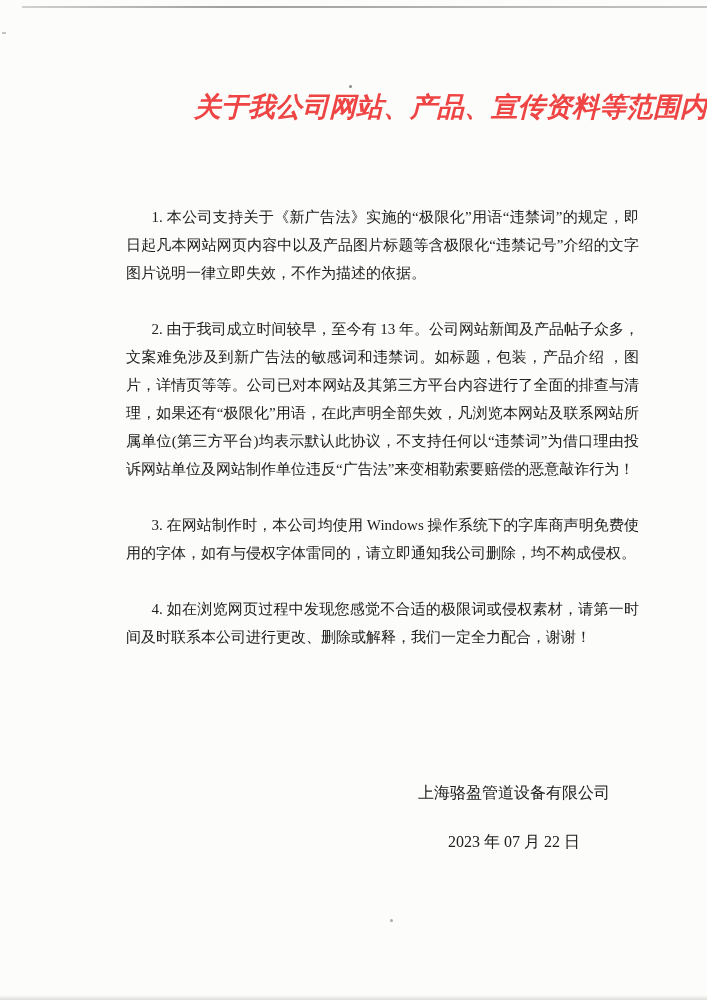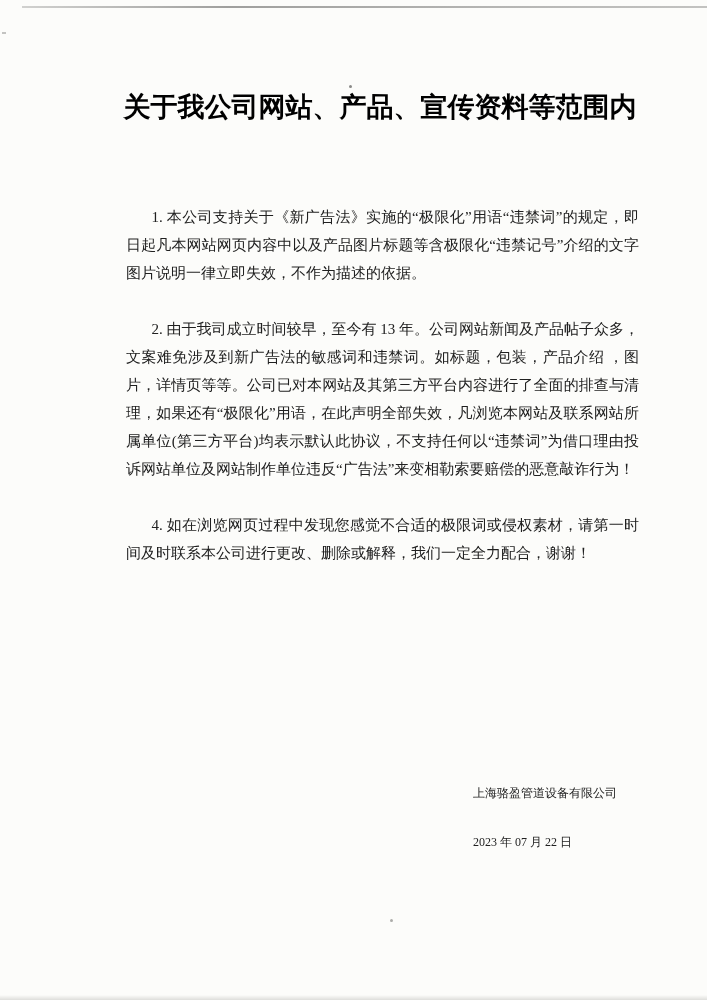--- a/index.html
+++ b/index.html
@@ -39,25 +39,26 @@
   .speck-a { left: 349px; top: 85px; width: 3px; height: 3px; }
   .speck-b { left: 390px; top: 919px; width: 3px; height: 3px; opacity: .7; }
   .speck-c { left: 2px; top: 32px; width: 4px; height: 2px; opacity: .5; border-radius: 0; }
 
   
   .doc-title {
     position: absolute;
     top: 84px;
     left: 53px;
     width: 654px;
-    text-align: center;
+    text-align: right;
     font-size: 27px;
     font-weight: bold;
     line-height: 47px;
-    color: #000000;
+    color: #ef4444;
+    font-style: italic;
   }
 
   
   .doc-body {
     position: absolute;
     top: 203px;
     left: 126px;
     width: 513px;
     font-size: 15px;
     line-height: 28px;
@@ -66,23 +67,23 @@
   }
   .para {
     margin: 0 0 28px 0;
     text-indent: 1.7em;
   }
 
   
   .signature {
     position: absolute;
     top: 782px;
-    right: 90px;
-    text-align: left;
-    font-size: 12px;
+    right: 97px;
+    text-align: center;
+    font-size: 16px;
     color: #202020;
   }
   .signature .company { line-height: 22px; }
   .signature .date { line-height: 22px; margin-top: 27px; }
 </style>
 </head>
 <body>
 
 <div class="page">
 
@@ -91,20 +92,21 @@
   <div class="speck speck-b"></div>
   <div class="speck speck-c"></div>
 
   <div class="doc-title">
     <div>关于我公司网站、产品、宣传资料等范围内</div>
   </div>
 
   <div class="doc-body">
     <p class="para">1. 本公司支持关于《新广告法》实施的“极限化”用语“违禁词”的规定，即日起凡本网站网页内容中以及产品图片标题等含极限化“违禁记号”介绍的文字图片说明一律立即失效，不作为描述的依据。</p>
     <p class="para">2. 由于我司成立时间较早，至今有 13 年。公司网站新闻及产品帖子众多，文案难免涉及到新广告法的敏感词和违禁词。如标题，包装，产品介绍 ，图片，详情页等等。公司已对本网站及其第三方平台内容进行了全面的排查与清理，如果还有“极限化”用语，在此声明全部失效，凡浏览本网站及联系网站所属单位(第三方平台)均表示默认此协议，不支持任何以“违禁词”为借口理由投诉网站单位及网站制作单位违反“广告法”来变相勒索要赔偿的恶意敲诈行为！</p>
+    <p class="para">3. 在网站制作时，本公司均使用 Windows 操作系统下的字库商声明免费使用的字体，如有与侵权字体雷同的，请立即通知我公司删除，均不构成侵权。</p>
     <p class="para">4. 如在浏览网页过程中发现您感觉不合适的极限词或侵权素材，请第一时间及时联系本公司进行更改、删除或解释，我们一定全力配合，谢谢！</p>
   </div>
 
   <div class="signature">
     <div class="company">上海骆盈管道设备有限公司</div>
     <div class="date">2023 年 07 月 22 日</div>
   </div>
 
   <div class="scan-edge-bottom"></div>
 

